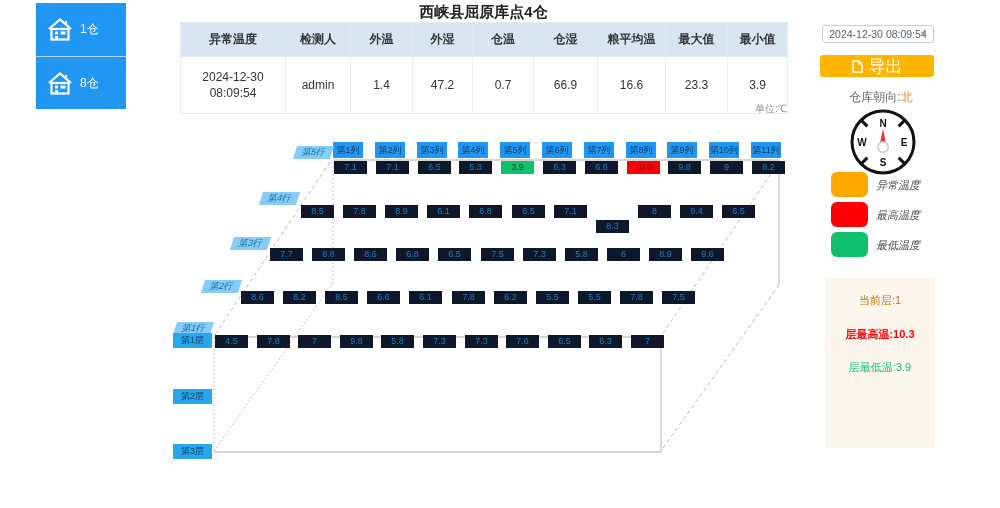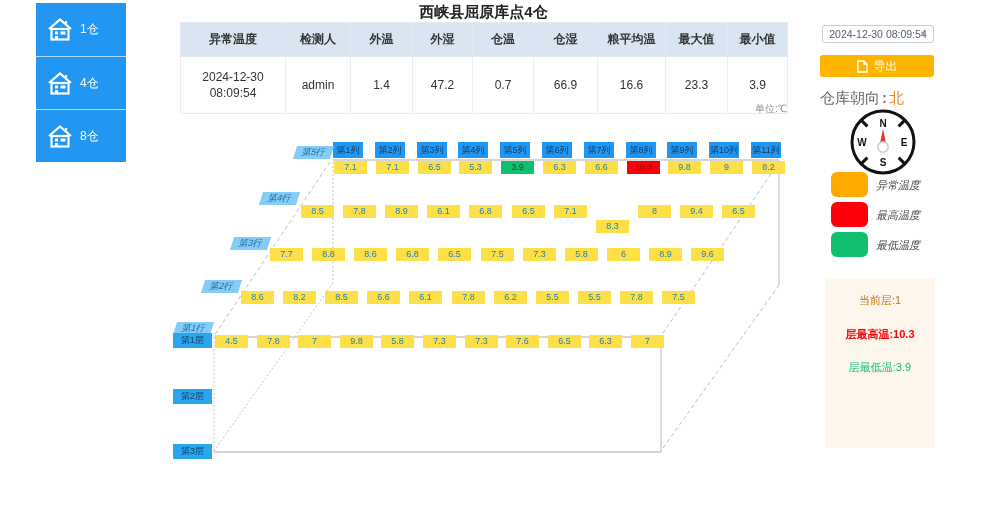--- a/index.html
+++ b/index.html
@@ -22,40 +22,40 @@
     table-layout:fixed;background:#fff;}
   table.readings th{background:#d9e6f2;border:1px solid #e3e9f0;font-size:12px;
     font-weight:bold;color:#333;padding:8px 2px;}
   table.readings td{border:1px solid #ececec;font-size:12px;color:#333;
     text-align:center;padding:12px 3px;line-height:1.35;}
   .unit-label{position:absolute;left:600px;top:102px;width:187px;text-align:right;
     font-size:10px;color:#8a8f99;}
   
   #scene{position:absolute;left:0;top:0;width:1000px;height:508px;}
   #scene svg{position:absolute;left:0;top:0;}
-  .val-badge{position:absolute;width:33px;height:13px;background:#fde047;color:#1e7ec1;
+  .val-badge{position:absolute;width:33px;height:13px;background:#0f172a;color:#1e7ec1;
     font-size:9px;line-height:13px;text-align:center;cursor:pointer;}
   .val-badge.min{background:#10c06e;color:#0a4f30;}
   .val-badge.max{background:#fb0007;color:#8f0f00;}
   .colhdr-badge{position:absolute;width:30px;height:16px;background:#2196f3;color:#103a5c;
     font-size:9px;line-height:16px;text-align:center;}
   .row-label{position:absolute;width:37px;height:13px;background:#85cdf6;color:#1668a5;
     font-size:9px;line-height:13px;text-align:center;transform:skewX(-18deg);}
   .layer-badge{position:absolute;width:39px;height:15px;background:#2aa6ee;color:#0e3c5e;
     font-size:9px;line-height:15px;text-align:center;cursor:pointer;}
   
   .date-select{position:absolute;left:822px;top:25px;width:112px;height:18px;
     border:1px solid #c9ced6;border-radius:3px;background:#fff;font-size:10.5px;color:#55606e;
     display:flex;align-items:center;justify-content:center;cursor:pointer;box-sizing:border-box;}
   .date-select .caret{position:absolute;right:5px;top:3px;font-size:9px;color:#9aa0a8;}
   .export-btn{position:absolute;left:820px;top:55px;width:114px;height:22px;background:#ffb400;
-    border-radius:3px;color:#fff;font-size:12px;display:flex;align-items:center;
+    border-radius:3px;color:#fff;font-size:17px;display:flex;align-items:center;
     justify-content:center;gap:6px;cursor:pointer;}
-  .compass-title{position:absolute;left:820px;top:89px;width:122px;text-align:left;
-    font-size:15px;color:#666;font-family:Liberation Mono, monospace;}
+  .compass-title{position:absolute;left:820px;top:89px;width:122px;text-align:center;
+    font-size:12px;color:#666;}
   .compass-title .dir{color:#f08519;}
   #compass{position:absolute;left:845px;top:103px;}
   .legend-swatch{position:absolute;left:831px;width:37px;height:25px;border-radius:6px;}
   .legend-label{position:absolute;left:876px;font-size:11px;color:#444;font-style:italic;}
   .info-panel{position:absolute;left:825px;top:278px;width:110px;height:170px;background:#fdf6ec;}
   .info-panel div{position:absolute;width:110px;text-align:center;font-size:11px;}
   .ip-cur{top:15px;color:#b07718;}
   .ip-max{top:49px;color:#fb0007;font-weight:bold;}
   .ip-min{top:82px;color:#0fbf6f;}
 </style>
@@ -68,33 +68,20 @@
         <svg width="26" height="25" viewBox="0 0 26 25">
           <polyline points="2,12 13,2.5 24,12" fill="none" stroke="#fff" stroke-width="2.2"></polyline>
           <line x1="19" y1="4" x2="19" y2="8" stroke="#fff" stroke-width="2.2"></line>
           <rect x="4.5" y="12" width="17" height="10.5" fill="none" stroke="#fff" stroke-width="2.2"></rect>
           <rect x="8" y="14.5" width="3" height="3" fill="#fff"></rect>
           <rect x="8" y="19" width="3" height="3" fill="#fff"></rect>
           <rect x="13.5" y="14.5" width="5" height="3" fill="#fff"></rect>
         </svg>
       </span>
       <span>1仓</span>
-    </div>
-    <div class="sb-item">
-      <span class="ic">
-        <svg width="26" height="25" viewBox="0 0 26 25">
-          <polyline points="2,12 13,2.5 24,12" fill="none" stroke="#fff" stroke-width="2.2"></polyline>
-          <line x1="19" y1="4" x2="19" y2="8" stroke="#fff" stroke-width="2.2"></line>
-          <rect x="4.5" y="12" width="17" height="10.5" fill="none" stroke="#fff" stroke-width="2.2"></rect>
-          <rect x="8" y="14.5" width="3" height="3" fill="#fff"></rect>
-          <rect x="8" y="19" width="3" height="3" fill="#fff"></rect>
-          <rect x="13.5" y="14.5" width="5" height="3" fill="#fff"></rect>
-        </svg>
-      </span>
-      <span>4仓</span>
     </div>
     <div class="sb-item">
       <span class="ic">
         <svg width="26" height="25" viewBox="0 0 26 25">
           <polyline points="2,12 13,2.5 24,12" fill="none" stroke="#fff" stroke-width="2.2"></polyline>
           <line x1="19" y1="4" x2="19" y2="8" stroke="#fff" stroke-width="2.2"></line>
           <rect x="4.5" y="12" width="17" height="10.5" fill="none" stroke="#fff" stroke-width="2.2"></rect>
           <rect x="8" y="14.5" width="3" height="3" fill="#fff"></rect>
           <rect x="8" y="19" width="3" height="3" fill="#fff"></rect>
           <rect x="13.5" y="14.5" width="5" height="3" fill="#fff"></rect>

